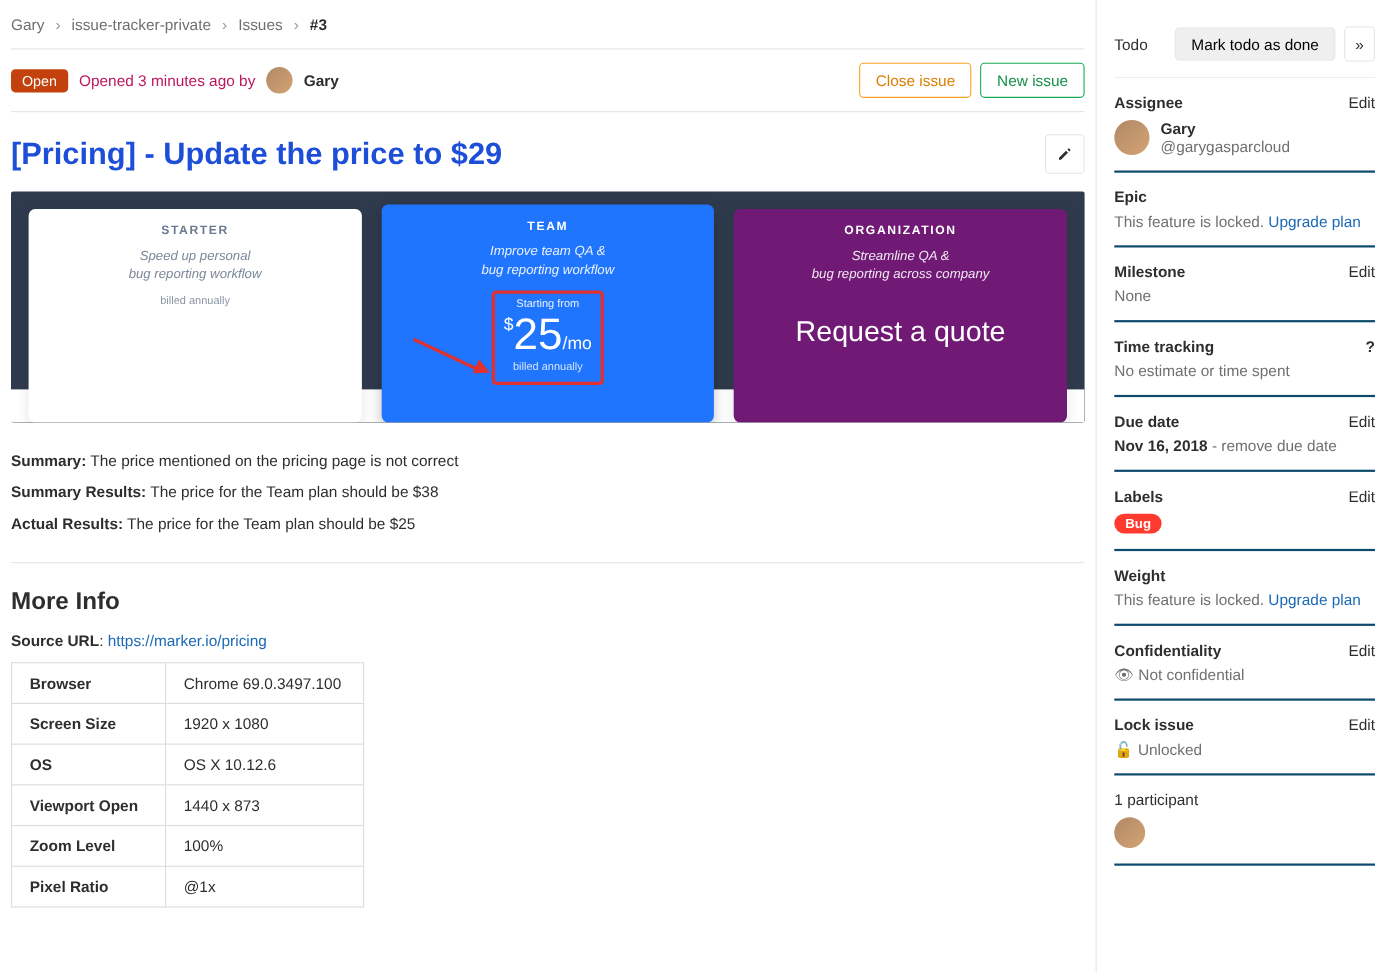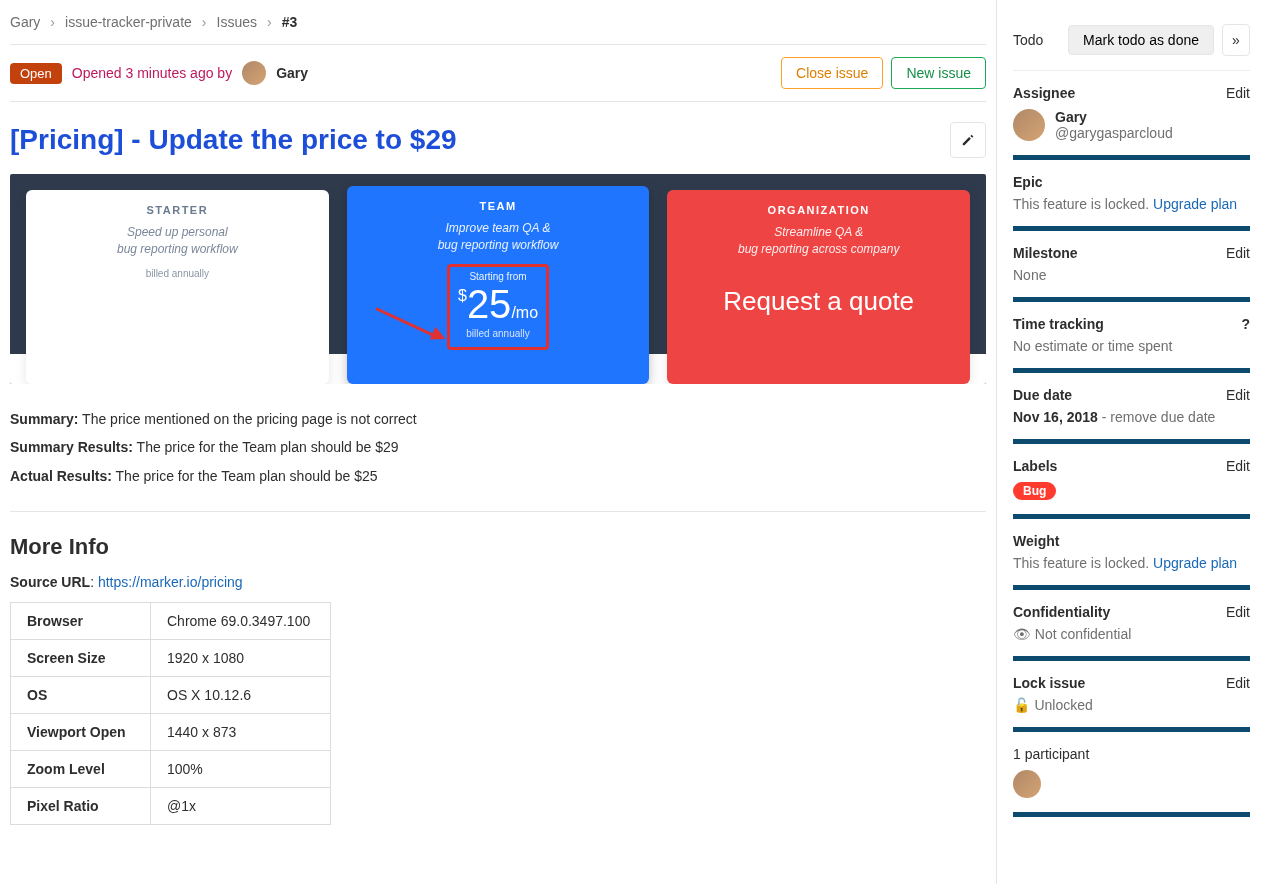--- a/index.html
+++ b/index.html
@@ -58,21 +58,21 @@
   .plan {
     flex: 1;
     border-radius: 6px;
     text-align: center;
     padding: 14px 10px 10px 10px;
     position: relative;
     z-index:1;
   }
   .plan.starter { background: #fff; box-shadow: 0 4px 12px rgba(0,0,0,.1); }
   .plan.team { background: #1f75fe; color: #fff; box-shadow: 0 4px 12px rgba(0,0,0,.25); margin-top:-4px; padding-bottom:30px;}
-  .plan.org { background: #ef4444; color: #fff; box-shadow: 0 4px 12px rgba(0,0,0,.1); text-align: center; }
+  .plan.org { background: #701a75; color: #fff; box-shadow: 0 4px 12px rgba(0,0,0,.1); text-align: center; }
   .plan-name { font-size: 11px; letter-spacing: 1.5px; font-weight: 600; margin-bottom: 8px; text-transform: uppercase;}
   .plan-desc { font-size: 12px; font-style: italic; opacity: .9; line-height: 1.4; margin-bottom: 10px; }
   .plan.starter .plan-name { color: #6b7a8e; }
   .plan.starter .plan-desc { color: #6b7a8e; }
   .price-big { font-size: 40px; font-weight: 500; color: #1f75fe; line-height:1;}
   .plan.team .price-big{color:#fff;}
   .price-dollar { font-size: 16px; vertical-align: top; position:relative; top:4px;}
   .price-suffix { font-size: 16px; }
   .billed { font-size: 10px; opacity: .8; margin-top:4px;}
   .price-box { border: 3px solid #e03030; border-radius: 4px; padding: 4px 8px 8px 8px; display: inline-block; position:relative;}
@@ -87,21 +87,21 @@
   .body-section { padding: 18px 0; }
   .body-section p { margin: 6px 0; line-height: 1.6; }
   .bold { font-weight: 700; }
   .more-info-h { font-size: 22px; font-weight: 700; margin: 22px 0 14px 0; }
   .link { color: #1b69b6; text-decoration: none; cursor:pointer;}
   table.env { border-collapse: collapse; margin-top: 12px; }
   table.env td { border: 1px solid #dcdcdc; padding: 10px 16px; font-size: 14px; }
   table.env td:first-child { font-weight: 600; width: 140px; }
   table.env td:last-child { width: 180px; }
   
-  .sb-block { padding: 14px 0; border-bottom: 5px solid #0c4a6e; }
+  .sb-block { padding: 14px 0; border-bottom: 2px solid #0c4a6e; }
   .sb-row { display: flex; justify-content: space-between; align-items: center; }
   .sb-title { font-weight: 600; color: #2e2e2e; }
   .sb-edit { color: #2e2e2e; cursor:pointer; font-size:14px;}
   .sb-text { color: #707070; margin-top: 6px; }
   .sb-text-strong { color: #2e2e2e; font-weight: 600; }
   .assignee { display: flex; align-items: center; gap: 10px; margin-top: 8px; }
   .assignee .avatar { width: 32px; height: 32px; }
   .sb-link { color: #1b69b6; cursor:pointer;}
   .label-bug { background: #ff3b30; color: #fff; padding: 2px 10px; border-radius: 10px; font-size: 12px; font-weight:600; display: inline-block; margin-top: 8px; }
   .icon-sm { color: #707070; margin-right: 4px; }
@@ -170,21 +170,21 @@
     </div>
     <div class="plan org">
       <div class="plan-name">ORGANIZATION</div>
       <div class="plan-desc"><span>Streamline QA &amp;</span><br><span>bug reporting across company</span></div>
       <div class="quote">Request a quote</div>
     </div>
   </div>
 
   <div class="body-section">
     <p><span class="bold">Summary:</span><span> The price mentioned on the pricing page is not correct</span></p>
-    <p><span class="bold">Summary Results:</span><span> The price for the Team plan should be $29</span></p>
+    <p><span class="bold">Summary Results:</span><span> The price for the Team plan should be $38</span></p>
     <p><span class="bold">Actual Results:</span><span> The price for the Team plan should be $25</span></p>
   </div>
   <div class="hr"></div>
 
   <h2 class="more-info-h">More Info</h2>
   <p><span class="bold">Source URL</span>: <a class="link">https://marker.io/pricing</a></p>
 
   <table class="env">
     <tbody>
         <tr>

